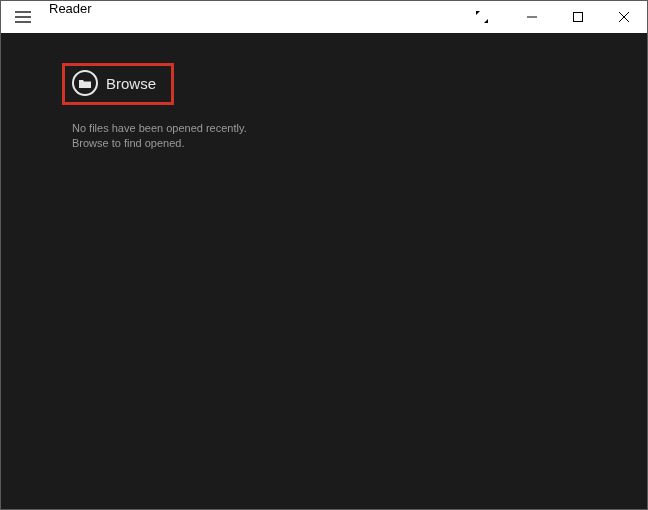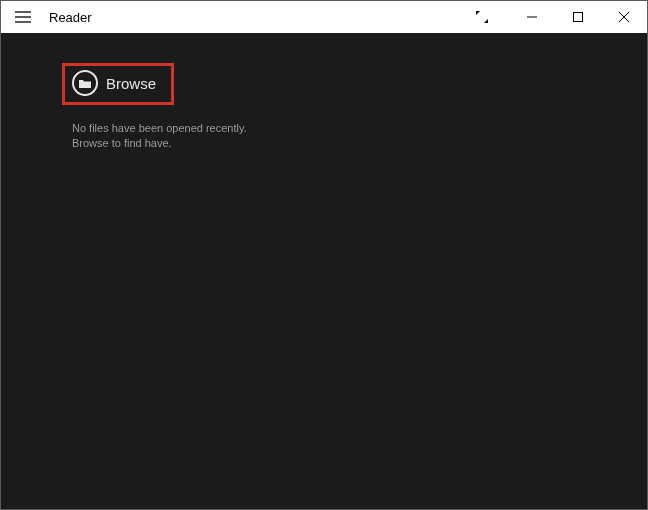--- a/index.html
+++ b/index.html
@@ -1,18 +1,18 @@
 <!DOCTYPE html>
 <html><head>
 <meta charset="utf-8">
 <style>
   * { box-sizing: border-box; margin: 0; padding: 0; }
   html, body { width: 648px; height: 510px; font-family: "Segoe UI", Arial, sans-serif; background: #fff; }
   .window { width: 648px; height: 510px; border: 1px solid #5a5a5a; display: flex; flex-direction: column; background: #fff; }
-  .titlebar { height: 32px; background: #fff; display: flex; align-items: center; position: relative; }
+  .titlebar { height: 32px; background: #fff; display: flex; align-items: flex-start; position: relative; }
   .hamburger { width: 44px; height: 32px; display: flex; align-items: center; justify-content: center; cursor: pointer; }
   .hamburger svg { stroke: #000; }
   .app-title { font-size: 13px; color: #000; margin-left: 4px; font-weight: 400; }
   .win-controls { position: absolute; right: 0; top: 0; height: 32px; display: flex; }
   .win-btn { width: 46px; height: 32px; display: flex; align-items: center; justify-content: center; cursor: pointer; }
   .win-btn svg { stroke: #000; fill: none; stroke-width: 1; }
   .fs-btn { width: 46px; height: 32px; display: flex; align-items: center; justify-content: center; cursor: pointer; margin-right: 4px; }
   .content { flex: 1; background: #1b1b1b; position: relative; color: #c9c9c9; }
   .highlight-box { position: absolute; left: 61px; top: 30px; width: 112px; height: 42px; border: 3px solid #d13327; pointer-events: none; }
   .browse-btn { position: absolute; left: 71px; top: 37px; display: flex; align-items: center; gap: 8px; cursor: pointer; }
@@ -71,17 +71,17 @@
           <path d="M1 2 L1 10 L13 10 L13 3.5 L6 3.5 L5 2 Z" fill="#e6e6e6"></path>
         </svg>
       </span>
       <span class="browse-label">Browse</span>
     </div>
 
     <div class="highlight-box"></div>
 
     <div class="empty-text">
       <div>No files have been opened recently.</div>
-      <div>Browse to find have.</div>
+      <div>Browse to find opened.</div>
     </div>
 
   </div>
 </div>
 
 </body></html>

